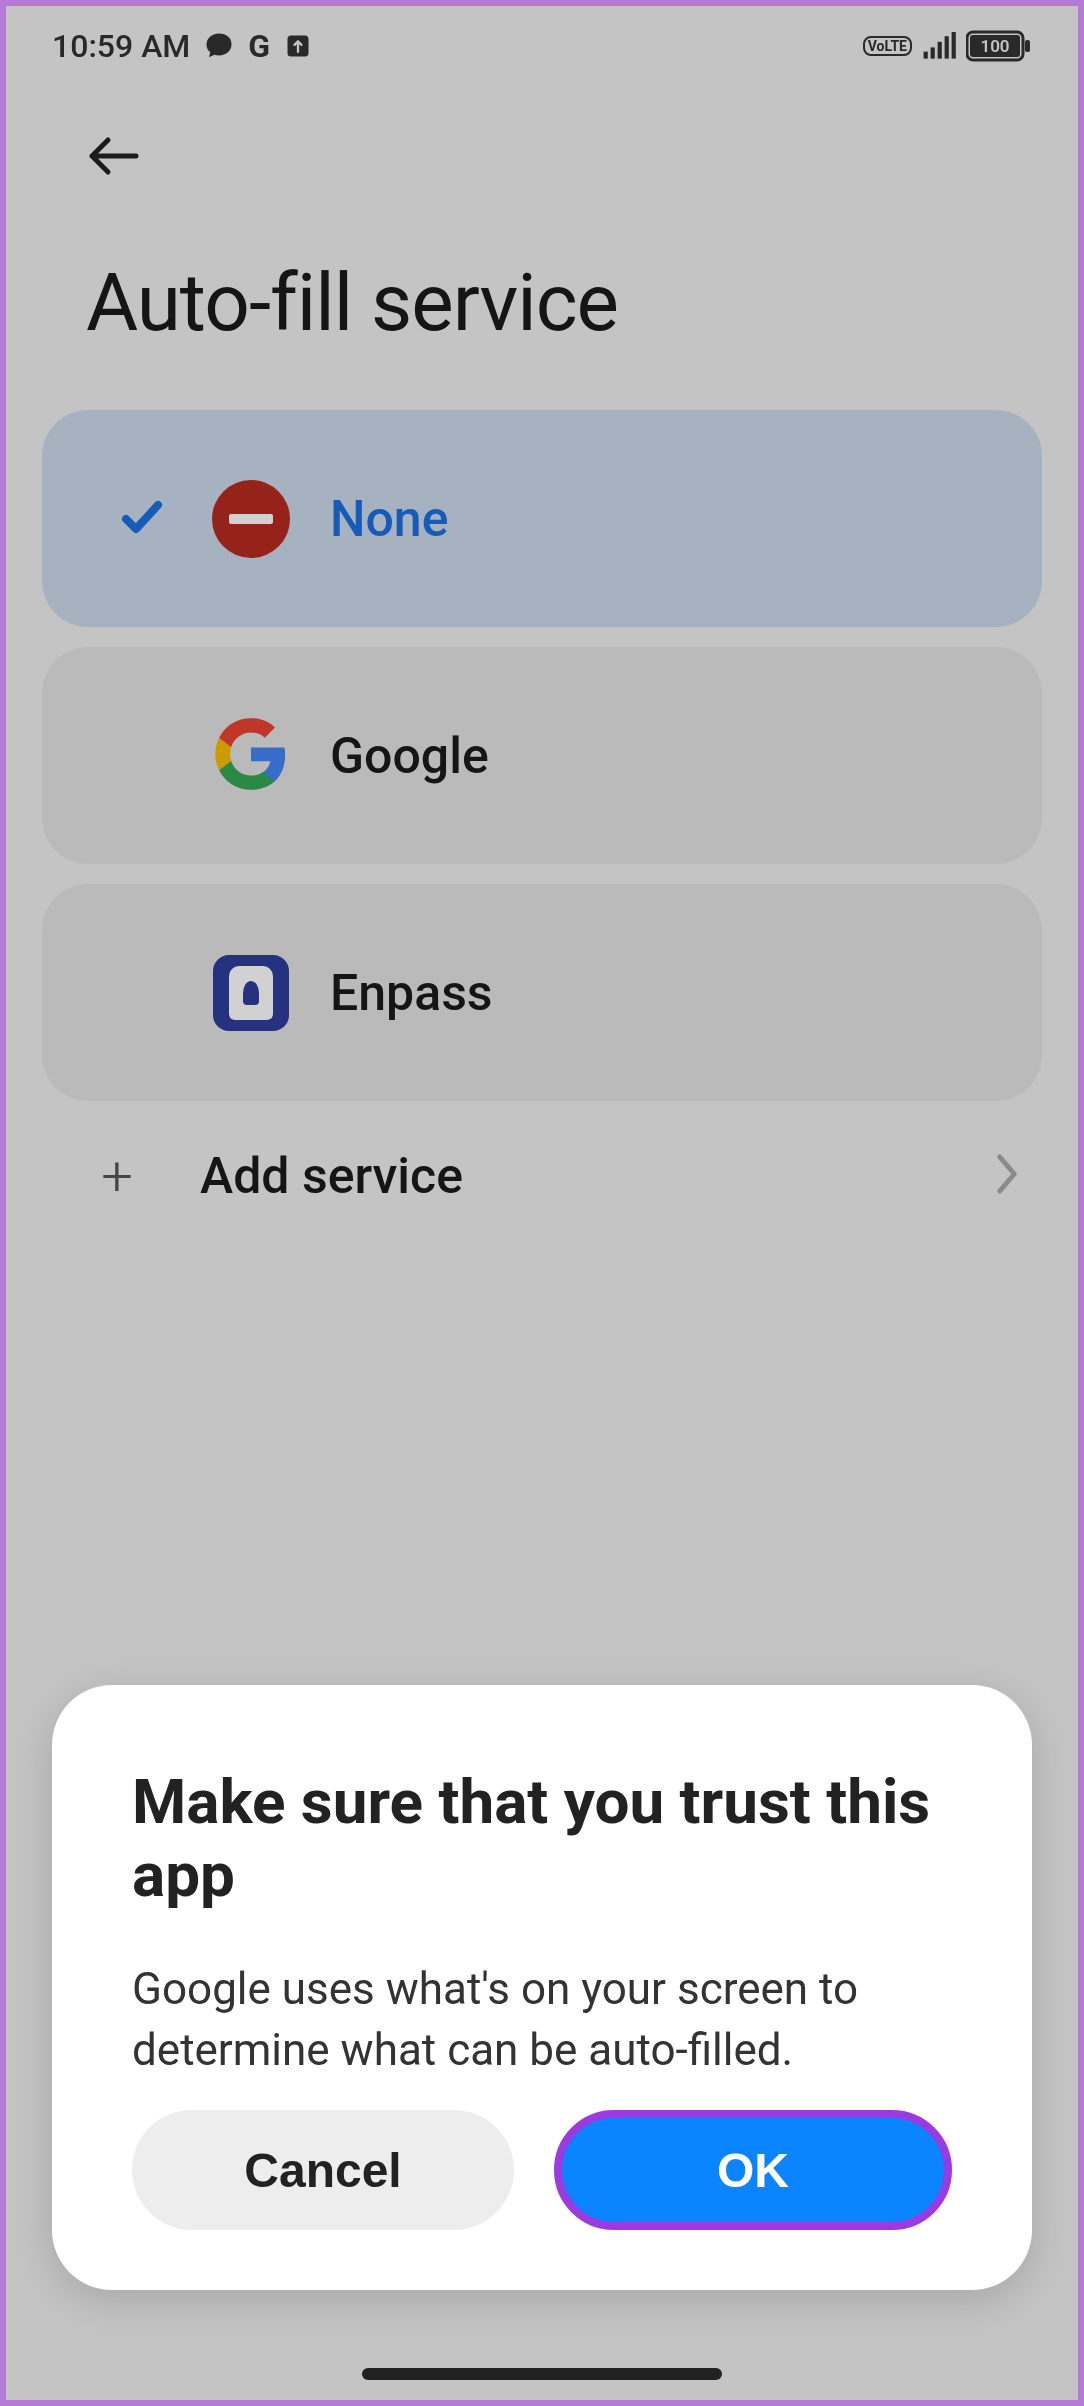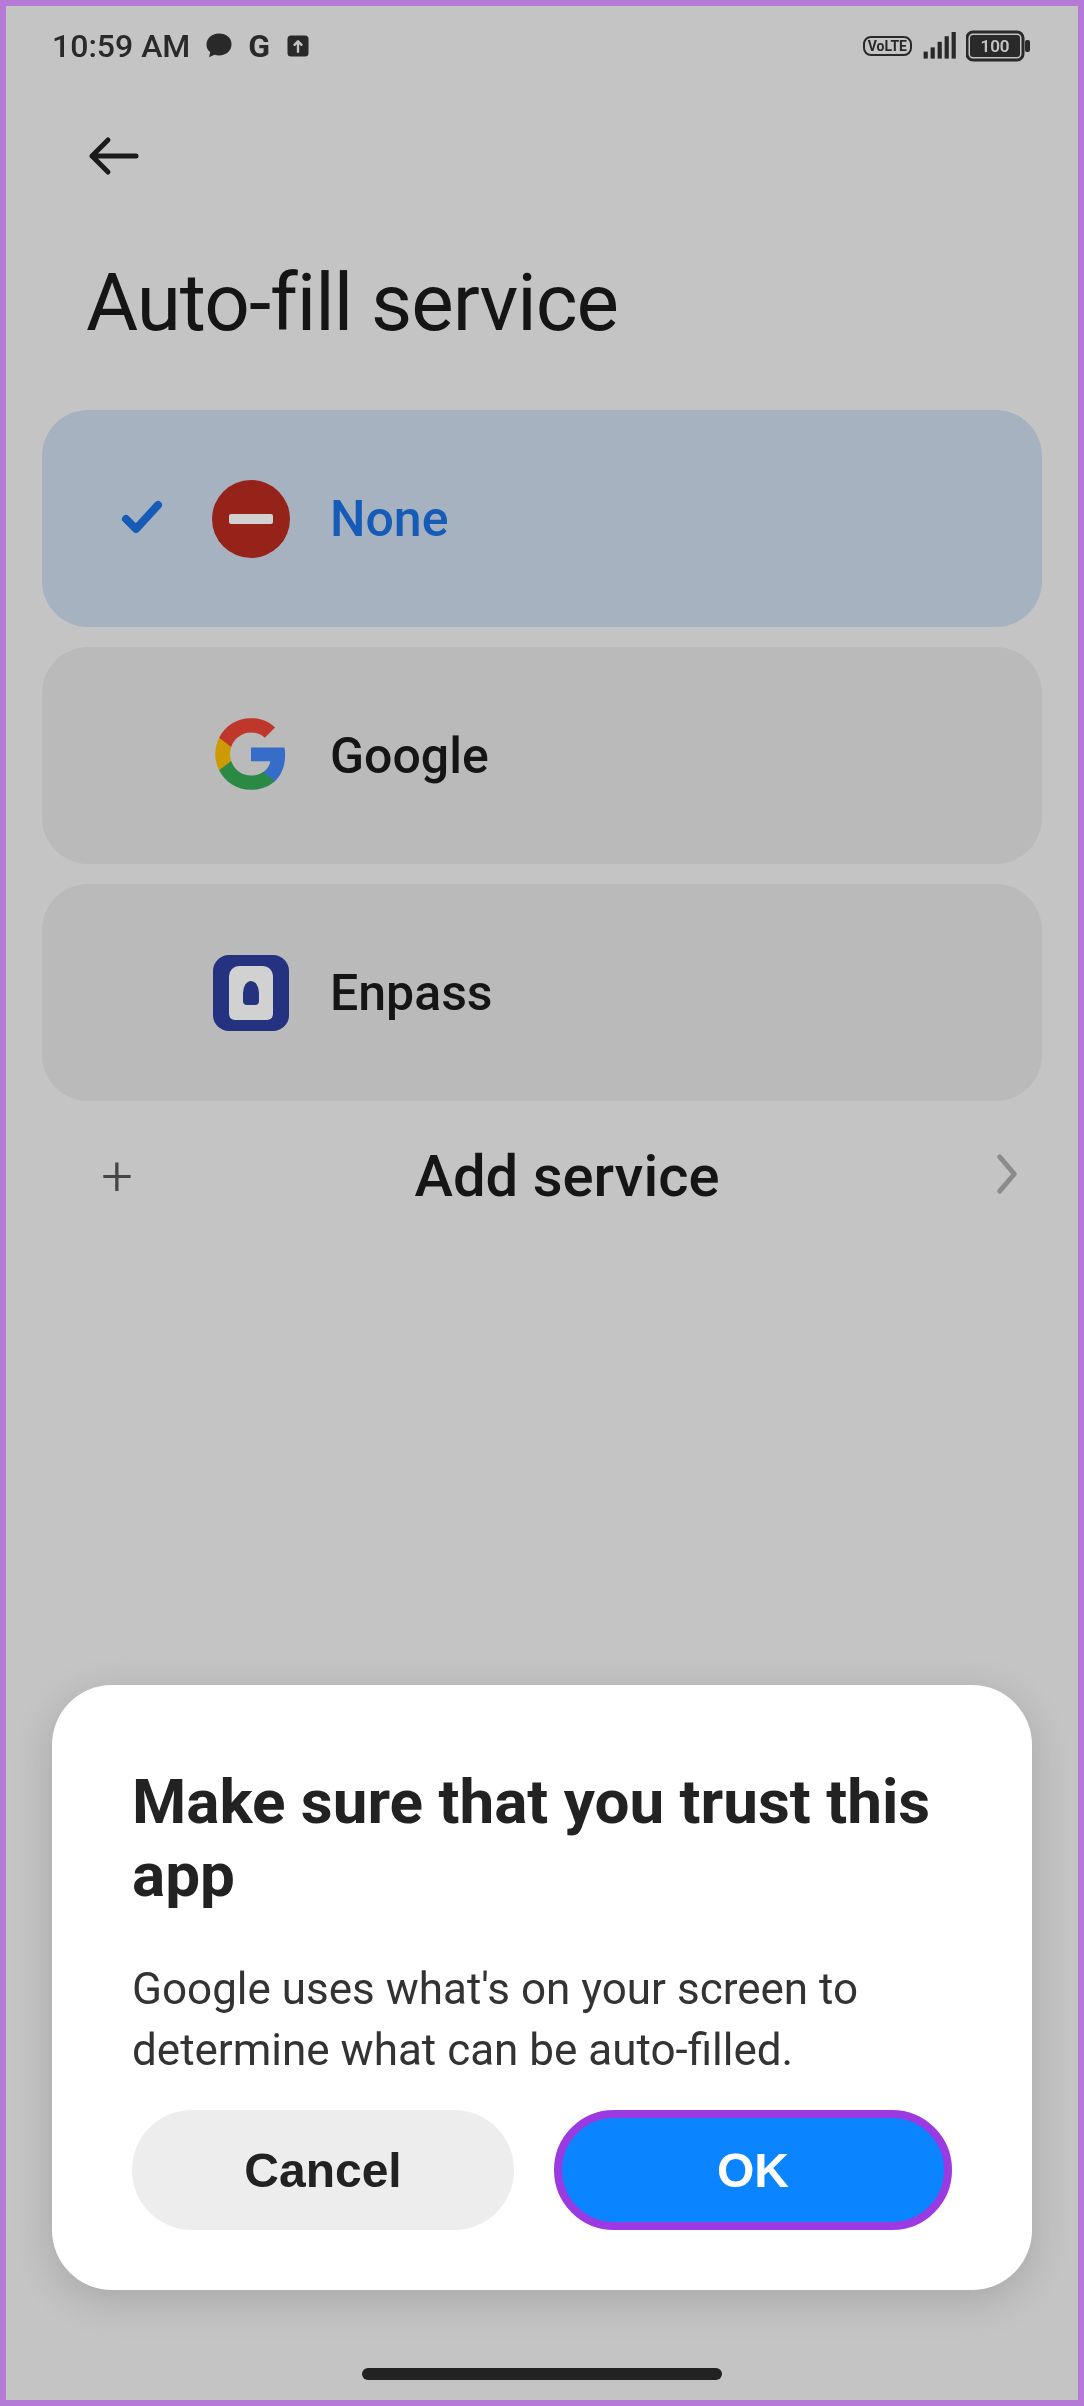--- a/index.html
+++ b/index.html
@@ -83,21 +83,21 @@
     display:flex;align-items:center;justify-content:center;
   }
   .enpass-icon-inner::after{
     content:"";width:16px;height:24px;border-radius:50% 50% 4px 4px;background:#2d3e9b;
   }
   .add-row {
     height: 150px;
     display:flex; align-items:center; padding: 0 56px 0 86px; gap: 58px;
   }
   .add-row .plus { font-size: 56px; color:#555; font-weight:300; width:50px; text-align:center;}
-  .add-row .label { font-size: 58px; font-weight:500; color:#1a1a1a; flex:1;text-align:center;}
+  .add-row .label { font-size: 50px; font-weight:500; color:#1a1a1a; flex:1;}
   .add-row .chev { color:#999; }
 
   .dialog {
     position: absolute;
     left: 46px; right: 46px;
     bottom: 110px;
     background: #fff;
     border-radius: 60px;
     padding: 80px 80px 60px 80px;
     z-index: 10;

